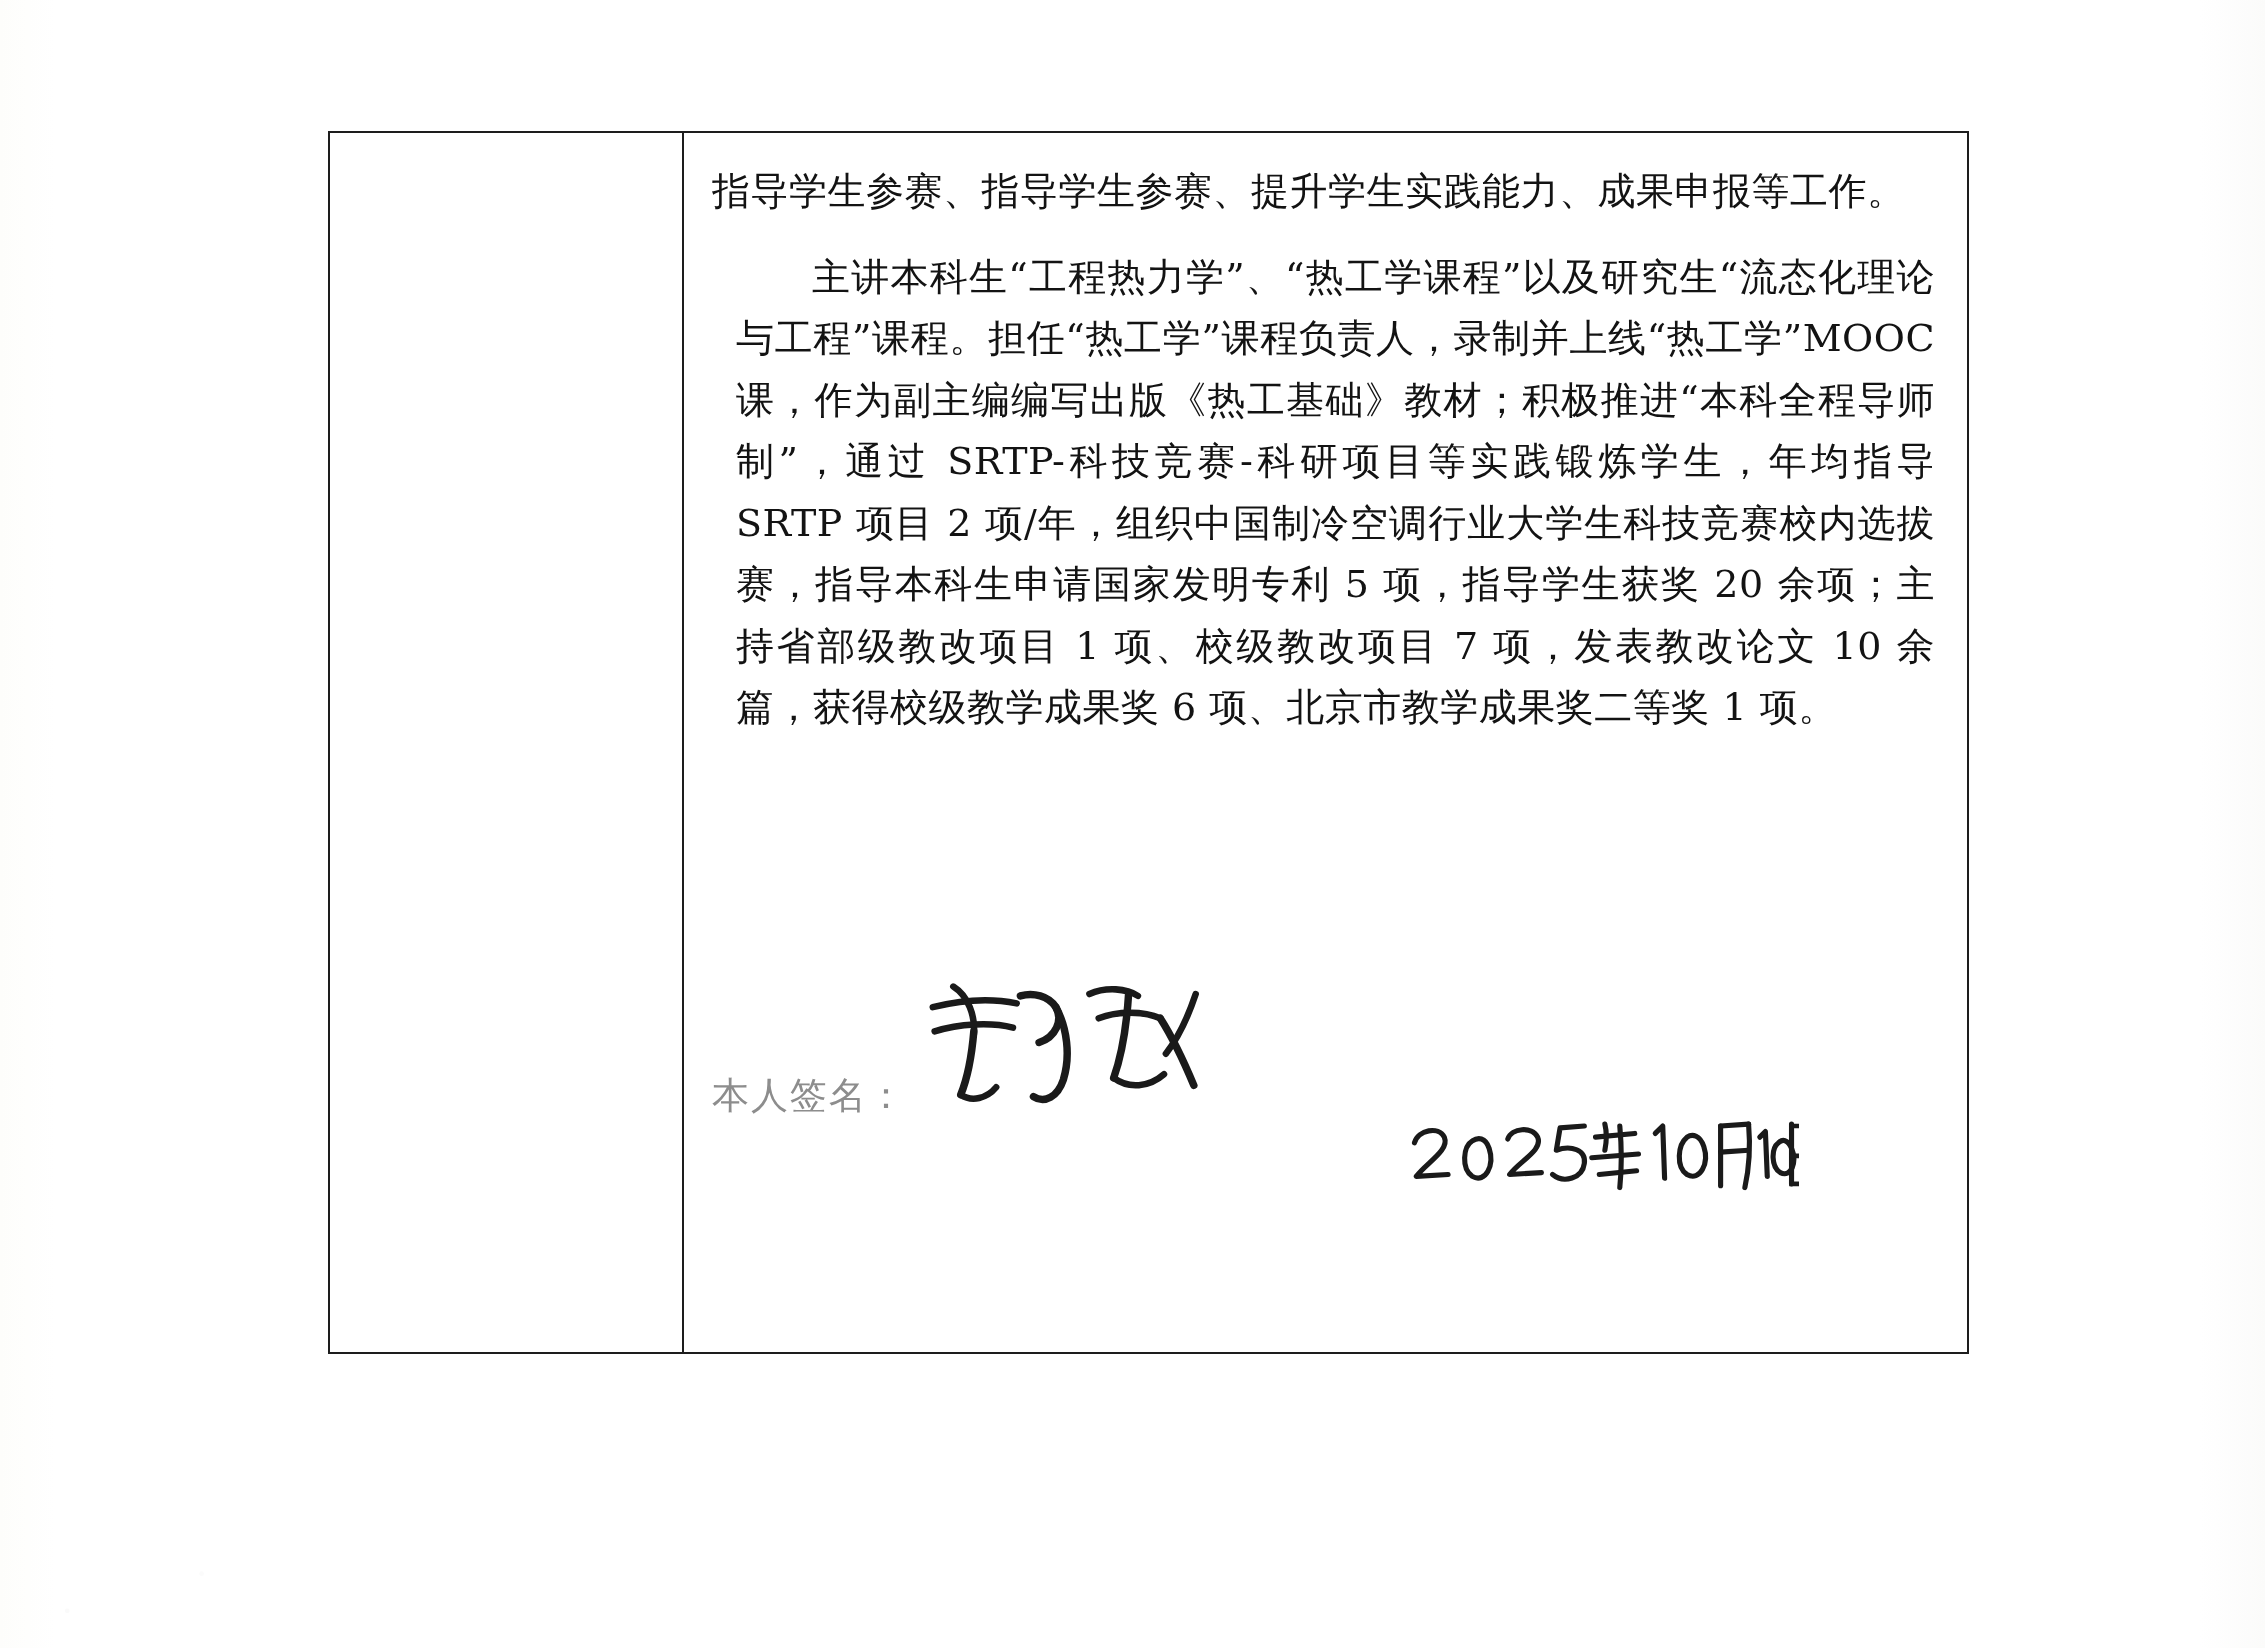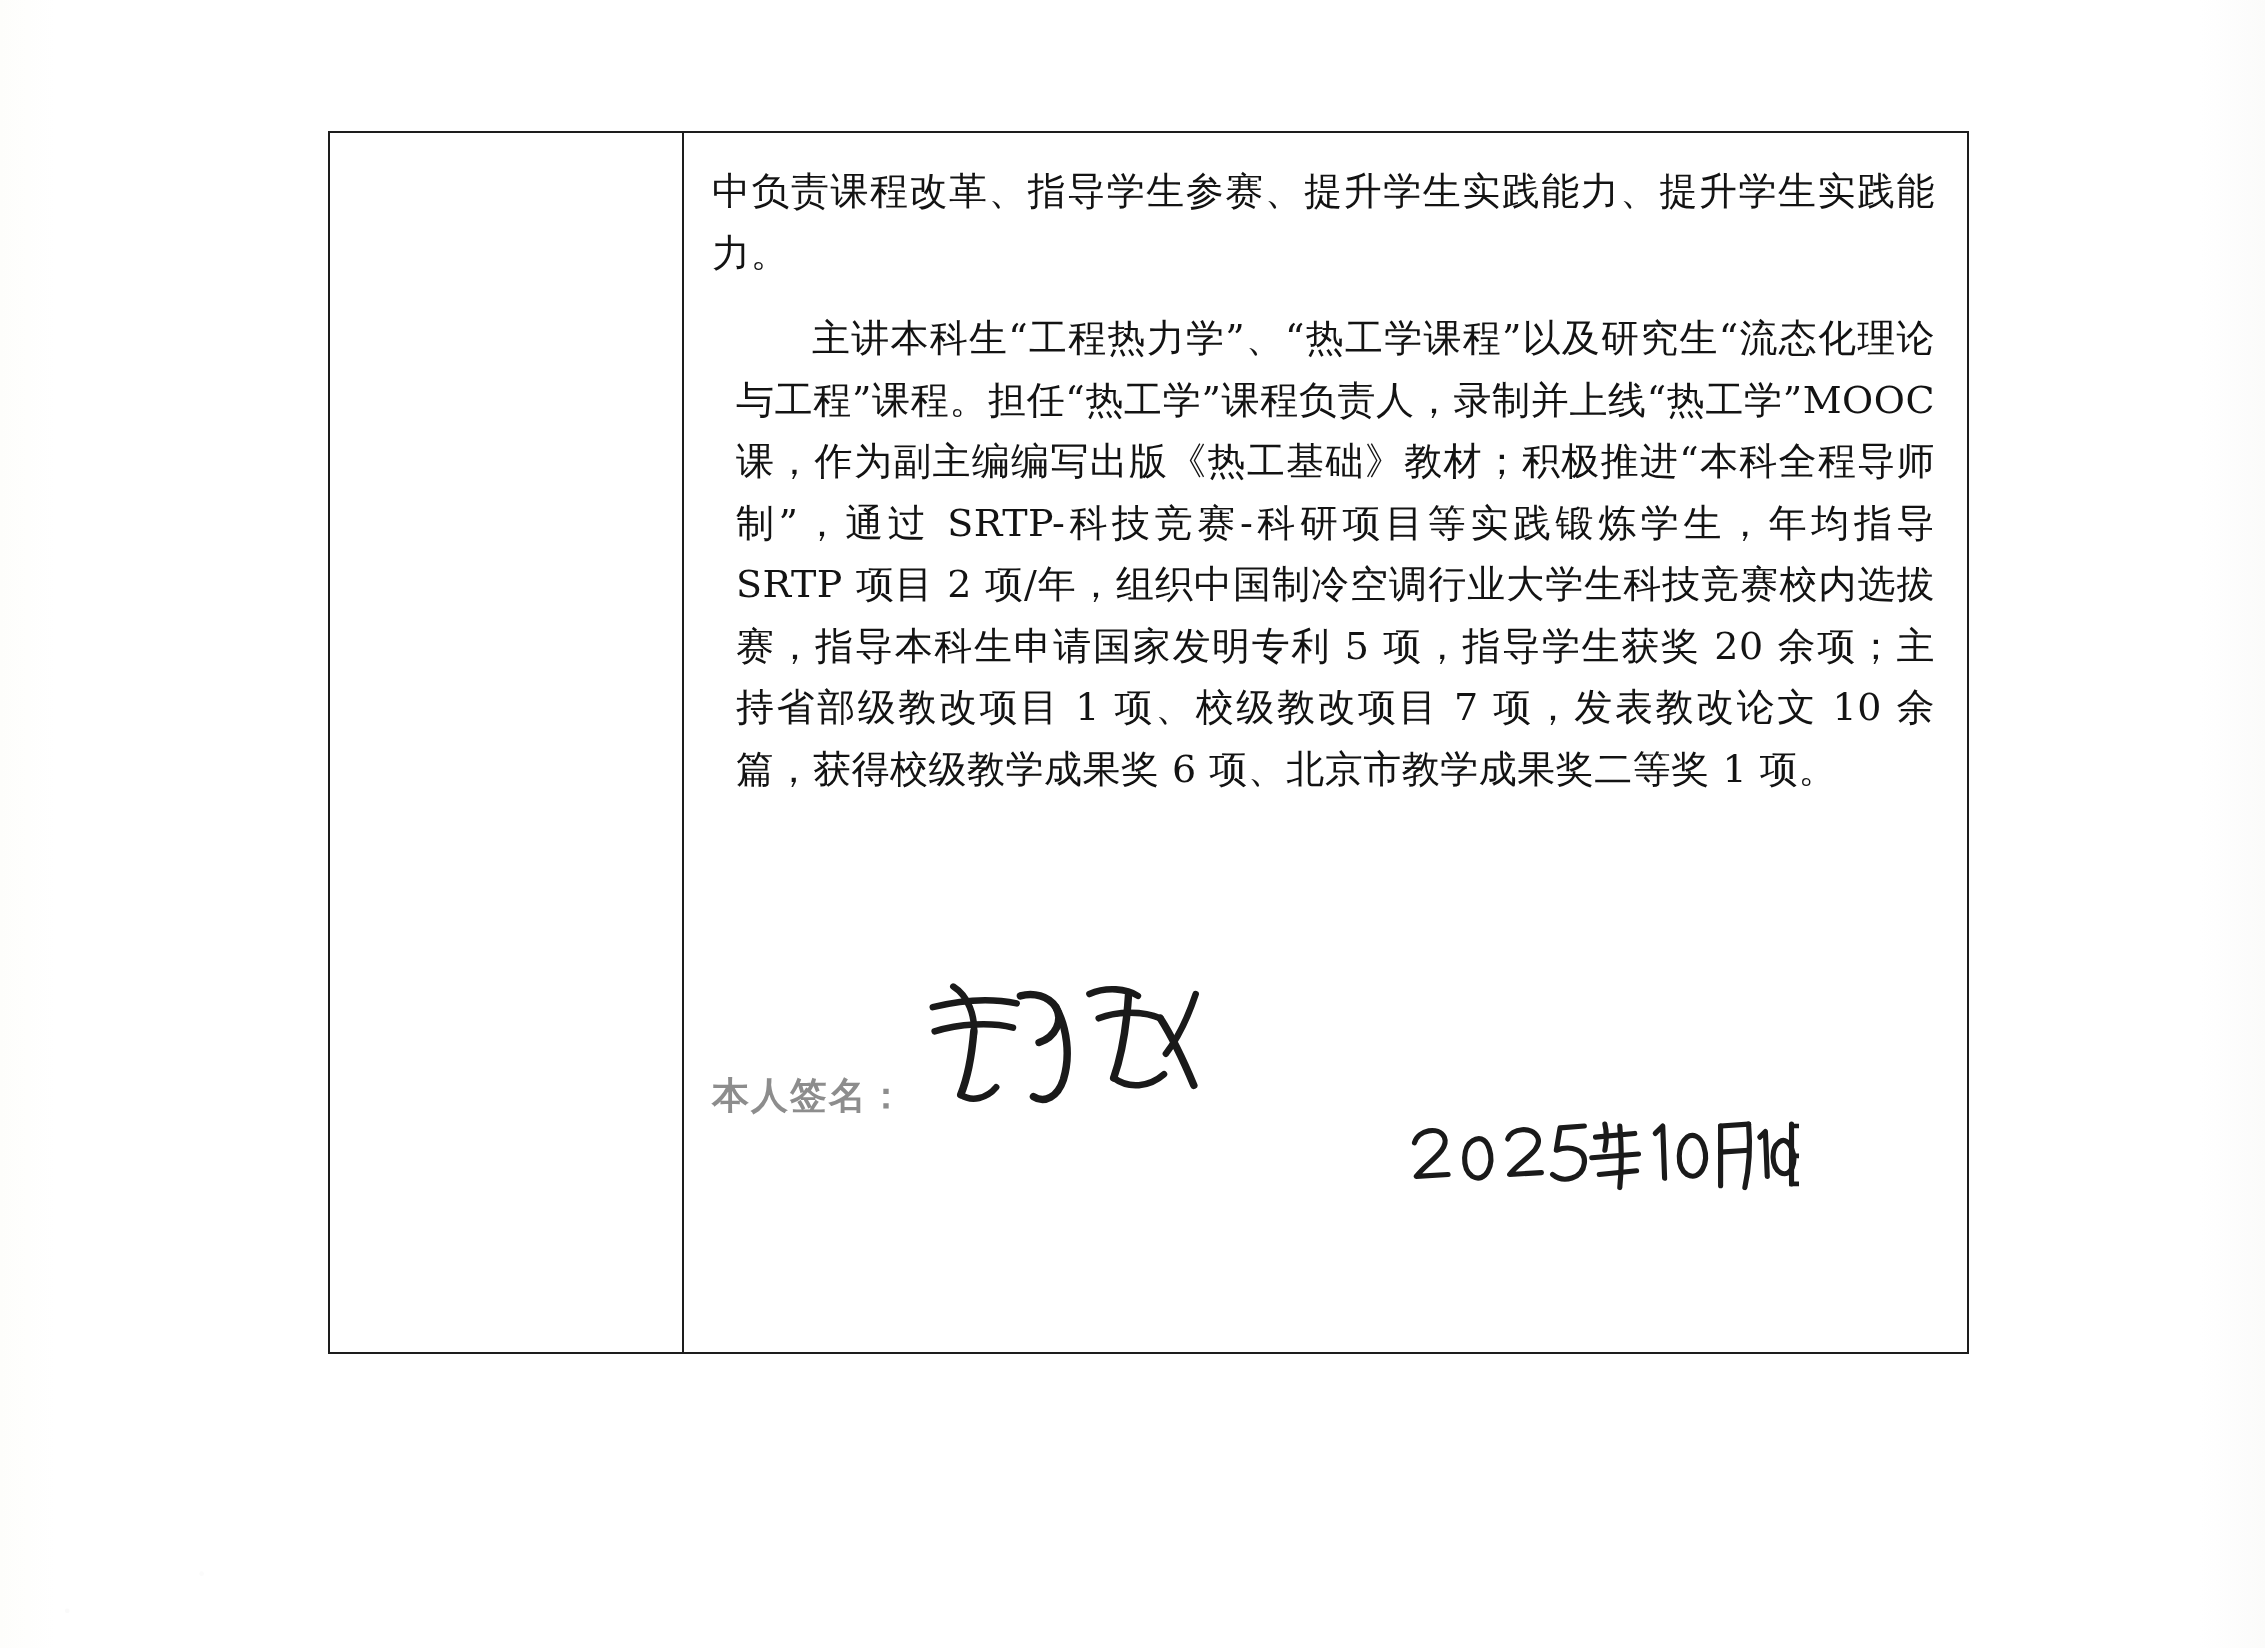--- a/index.html
+++ b/index.html
@@ -61,21 +61,20 @@
     text-indent: 2em;
     margin-left: 24px;
   }
 
   .sign-row {
     position: absolute;
     left: 28px;
     bottom: 231px;
     display: flex;
     align-items: flex-end;
-    font-weight: bold;
   }
   .sign-label {
     font-size: 37px;
     color: #8d8d8d;
     letter-spacing: 1.9px;
     line-height: 1;
     padding-bottom: 7.5px;
   }
   .sign-mark {
     position: relative;
@@ -121,21 +120,21 @@
 <div class="page-scan"></div>
 
 <div class="doc-table">
 
   <div class="col-left">
     <span></span>
   </div>
 
   <div class="col-right">
 
-    <p class="para">中负责课程改革、指导学生参赛、提升学生实践能力、提升学生实践能力。</p>
+    <p class="para">指导学生参赛、指导学生参赛、提升学生实践能力、成果申报等工作。</p>
 
     <p class="para indent">主讲本科生“工程热力学”、“热工学课程”以及研究生“流态化理论与工程”课程。担任“热工学”课程负责人，录制并上线“热工学”MOOC 课，作为副主编编写出版《热工基础》教材；积极推进“本科全程导师制”，通过 SRTP-科技竞赛-科研项目等实践锻炼学生，年均指导 SRTP 项目 2 项/年，组织中国制冷空调行业大学生科技竞赛校内选拔赛，指导本科生申请国家发明专利 5 项，指导学生获奖 20 余项；主持省部级教改项目 1 项、校级教改项目 7 项，发表教改论文 10 余篇，获得校级教学成果奖 6 项、北京市教学成果奖二等奖 1 项。</p>
 
     <div class="sign-row">
       <span class="sign-label">本人签名：</span>
       <span class="sign-mark" title="">
         <svg width="317" height="196" viewBox="0 0 340 210" fill="none" xmlns="http://www.w3.org/2000/svg">
           <g stroke="#1a1a1a" stroke-linecap="round" stroke-linejoin="round" fill="none">
             <path d="M18 74 C50 66, 80 64, 108 70" stroke-width="7"></path>
             <path d="M40 52 C56 62, 64 84, 62 104" stroke-width="7"></path>

